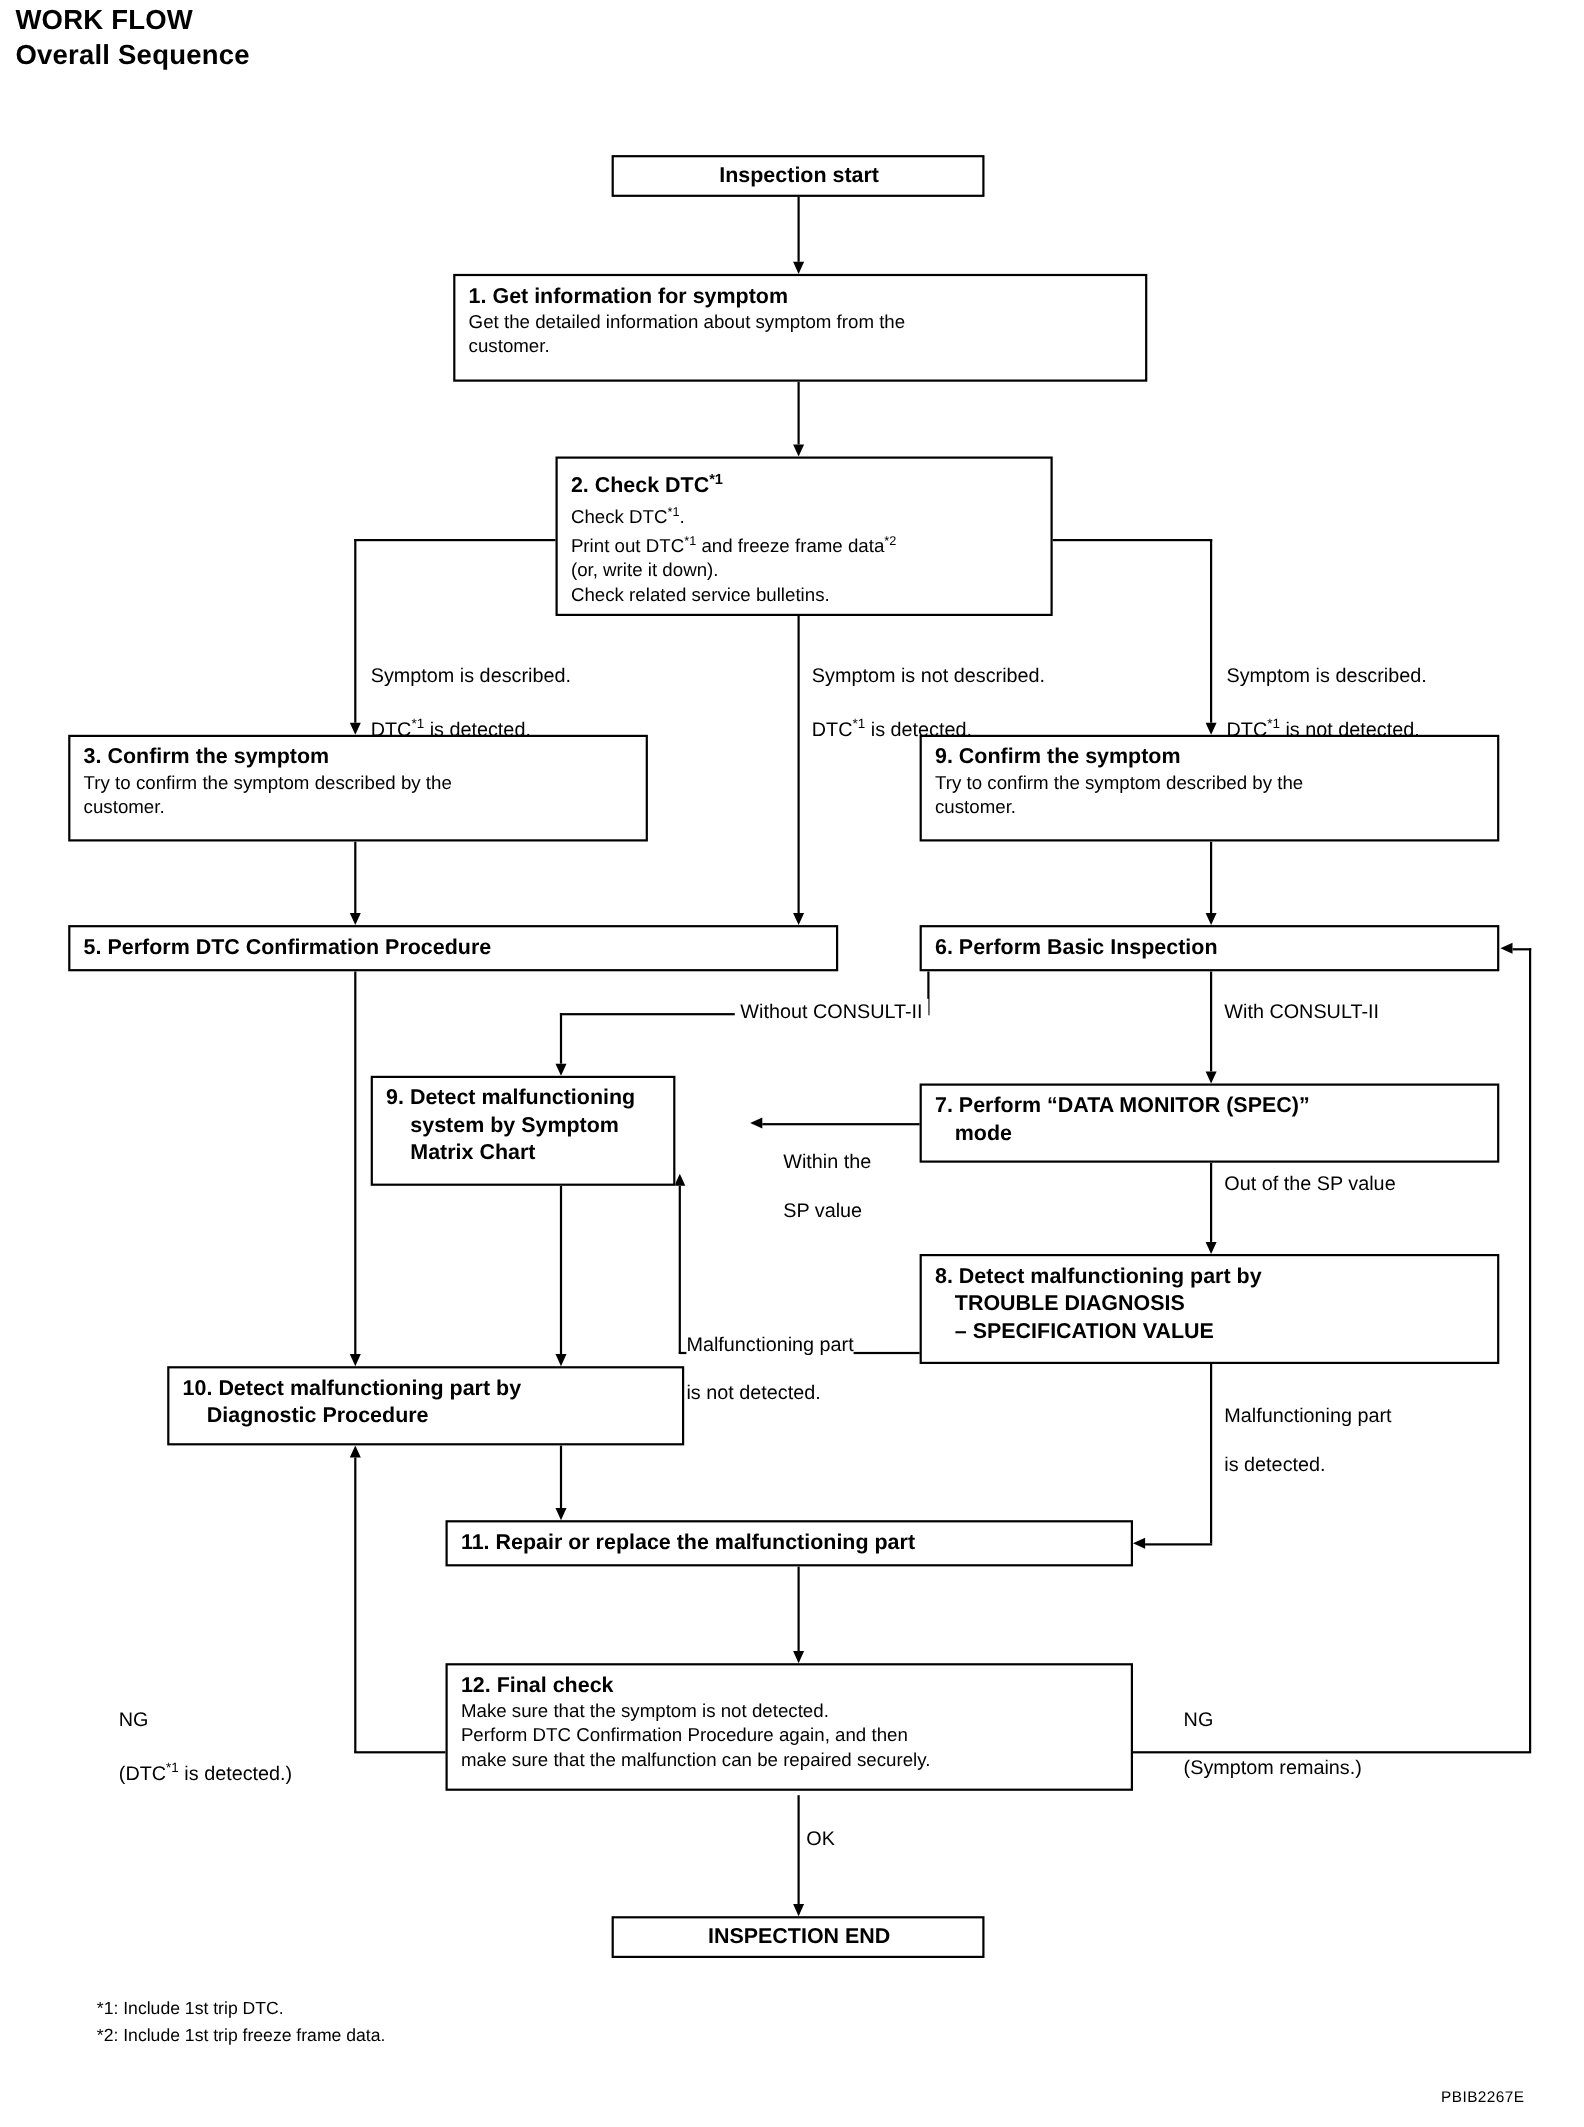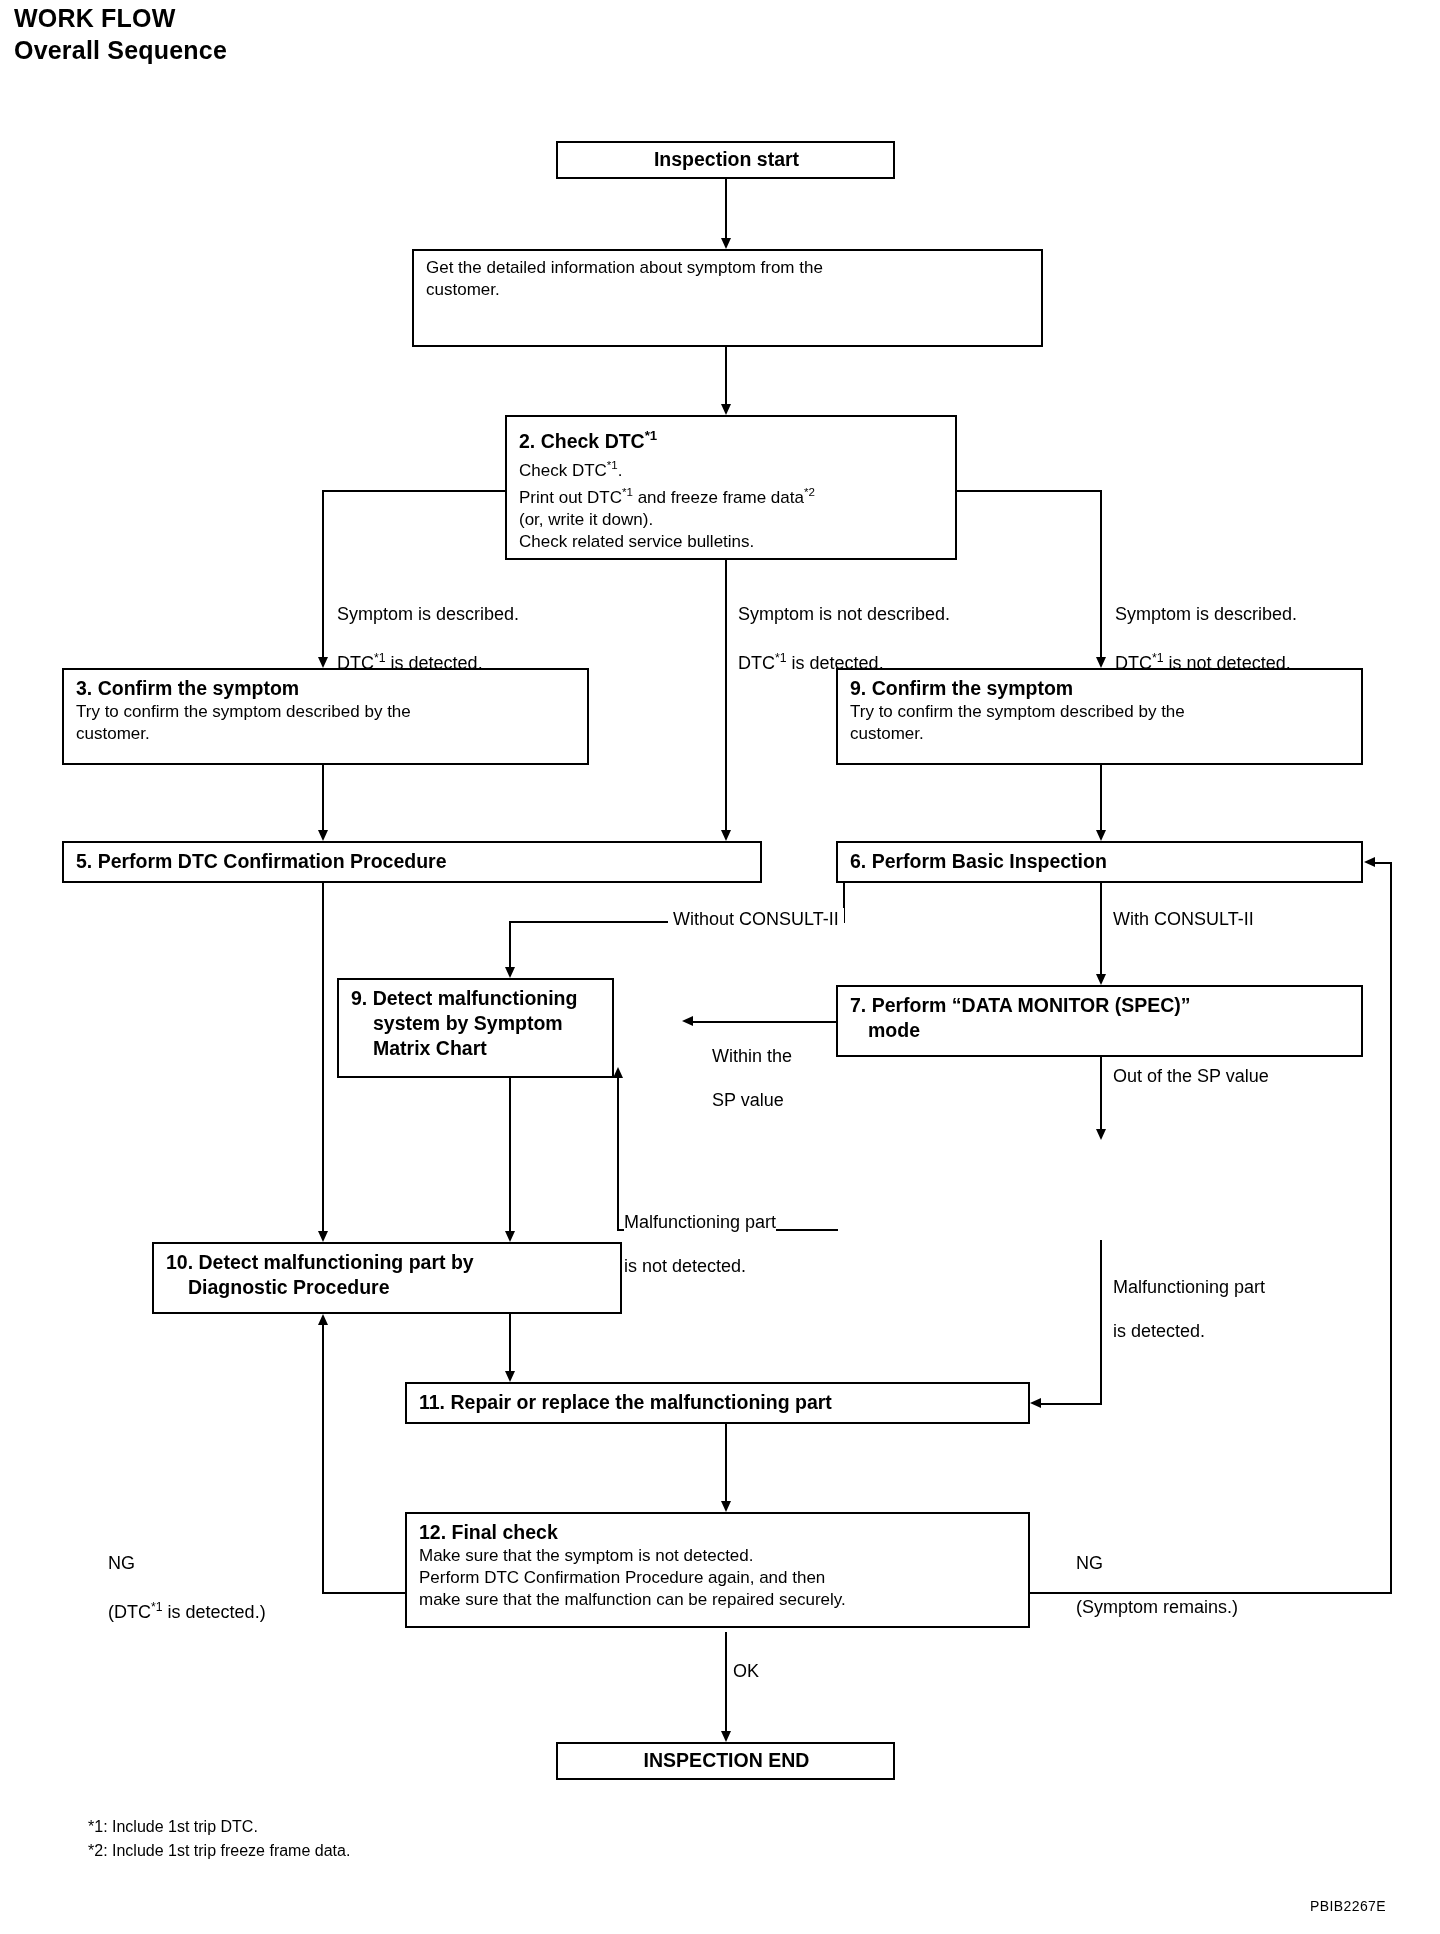--- a/index.html
+++ b/index.html
@@ -91,20 +91,21 @@
 <div id="page">
 
   <div class="hdr" id="hdr1">WORK FLOW</div>
   <div class="hdr" id="hdr2">Overall Sequence</div>
 
   <div class="box center" style="left:556px; top:141px; width:339px; height:38px; display:flex; align-items:center; justify-content:center;">
     <div class="t">Inspection start</div>
   </div>
 
   <div class="box" style="left:412px; top:249px; width:631px; height:98px;">
+    <div class="t">1. Get information for symptom</div>
     <div class="d">Get the detailed information about symptom from the</div>
     <div class="d">customer.</div>
   </div>
 
   <div class="box" style="left:505px; top:415px; width:452px; height:145px;">
     <div class="t"><span>2. Check DTC</span><sup>*1</sup></div>
     <div class="d"><span>Check DTC</span><sup>*1</sup><span>.</span></div>
     <div class="d"><span>Print out DTC</span><sup>*1</sup><span> and freeze frame data</span><sup>*2</sup></div>
     <div class="d">(or, write it down).</div>
     <div class="d">Check related service bulletins.</div>
@@ -128,20 +129,25 @@
 
   <div class="box" style="left:836px; top:841px; width:527px; height:42px; display:flex; align-items:center;">
     <div class="t">6. Perform Basic Inspection</div>
   </div>
 
   <div class="box" style="left:836px; top:985px; width:527px; height:72px;">
     <div class="t">7. Perform “DATA MONITOR (SPEC)”</div>
     <div class="t" style="padding-left:18px;">mode</div>
   </div>
 
+  <div class="box" style="left:836px; top:1140px; width:527px; height:100px;">
+    <div class="t">8. Detect malfunctioning part by</div>
+    <div class="t" style="padding-left:18px;">TROUBLE DIAGNOSIS</div>
+    <div class="t" style="padding-left:18px;">– SPECIFICATION VALUE</div>
+  </div>
 
   <div class="box" style="left:337px; top:978px; width:277px; height:100px;">
     <div class="t">9. Detect malfunctioning</div>
     <div class="t" style="padding-left:22px;">system by Symptom</div>
     <div class="t" style="padding-left:22px;">Matrix Chart</div>
   </div>
 
   <div class="box" style="left:152px; top:1242px; width:470px; height:72px;">
     <div class="t">10. Detect malfunctioning part by</div>
     <div class="t" style="padding-left:22px;">Diagnostic Procedure</div>

